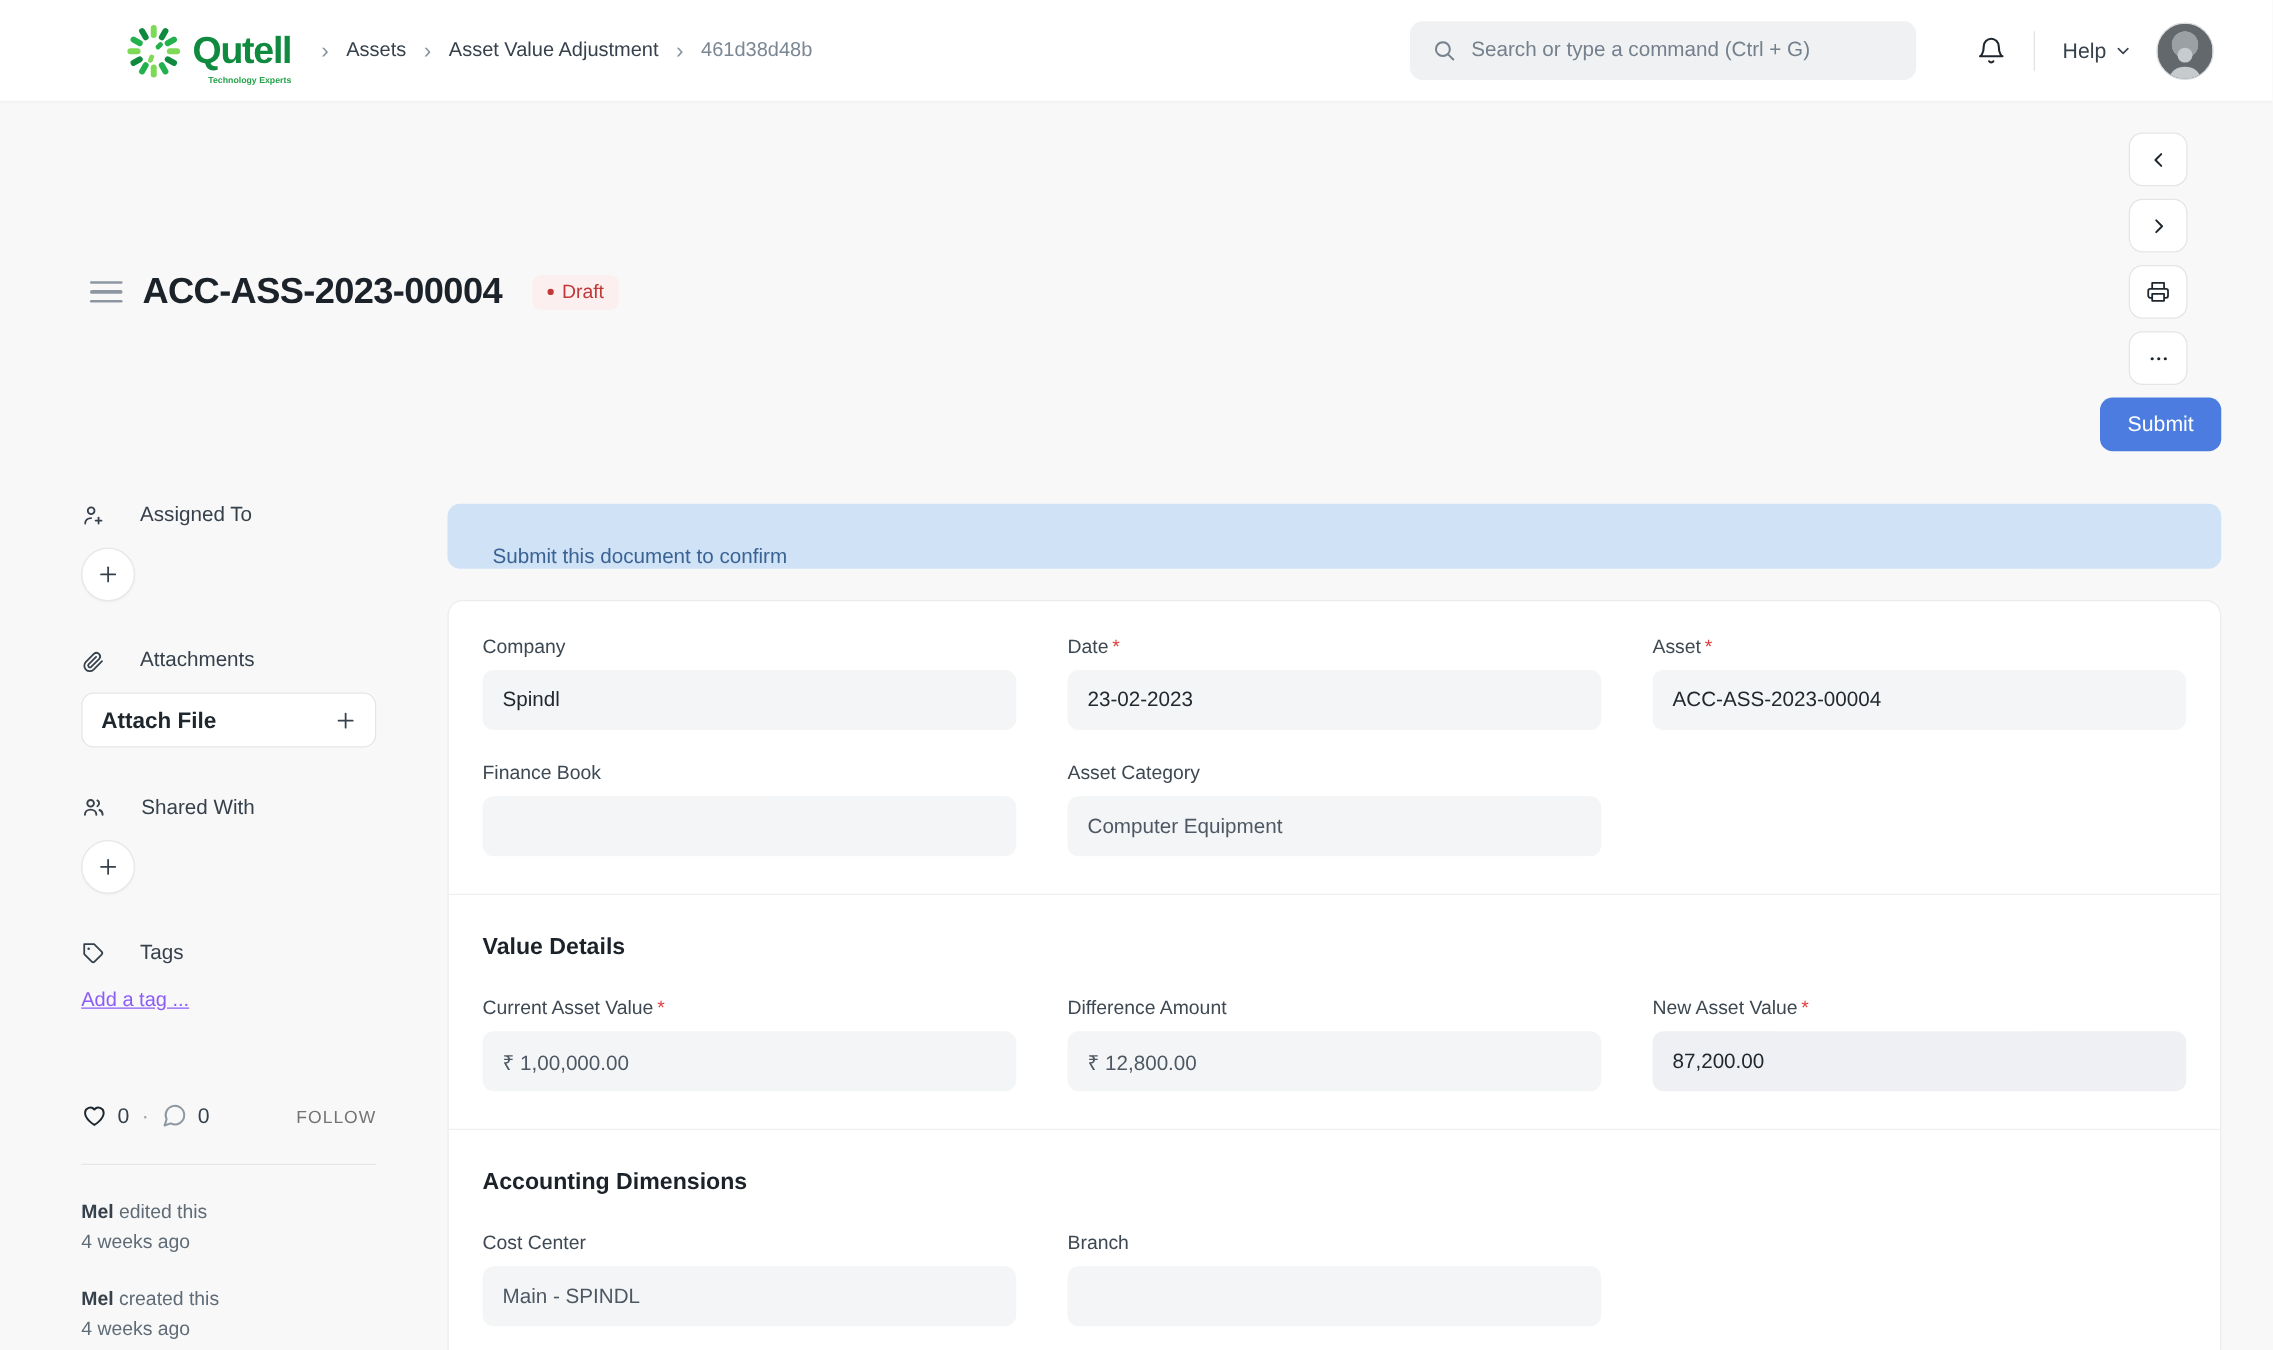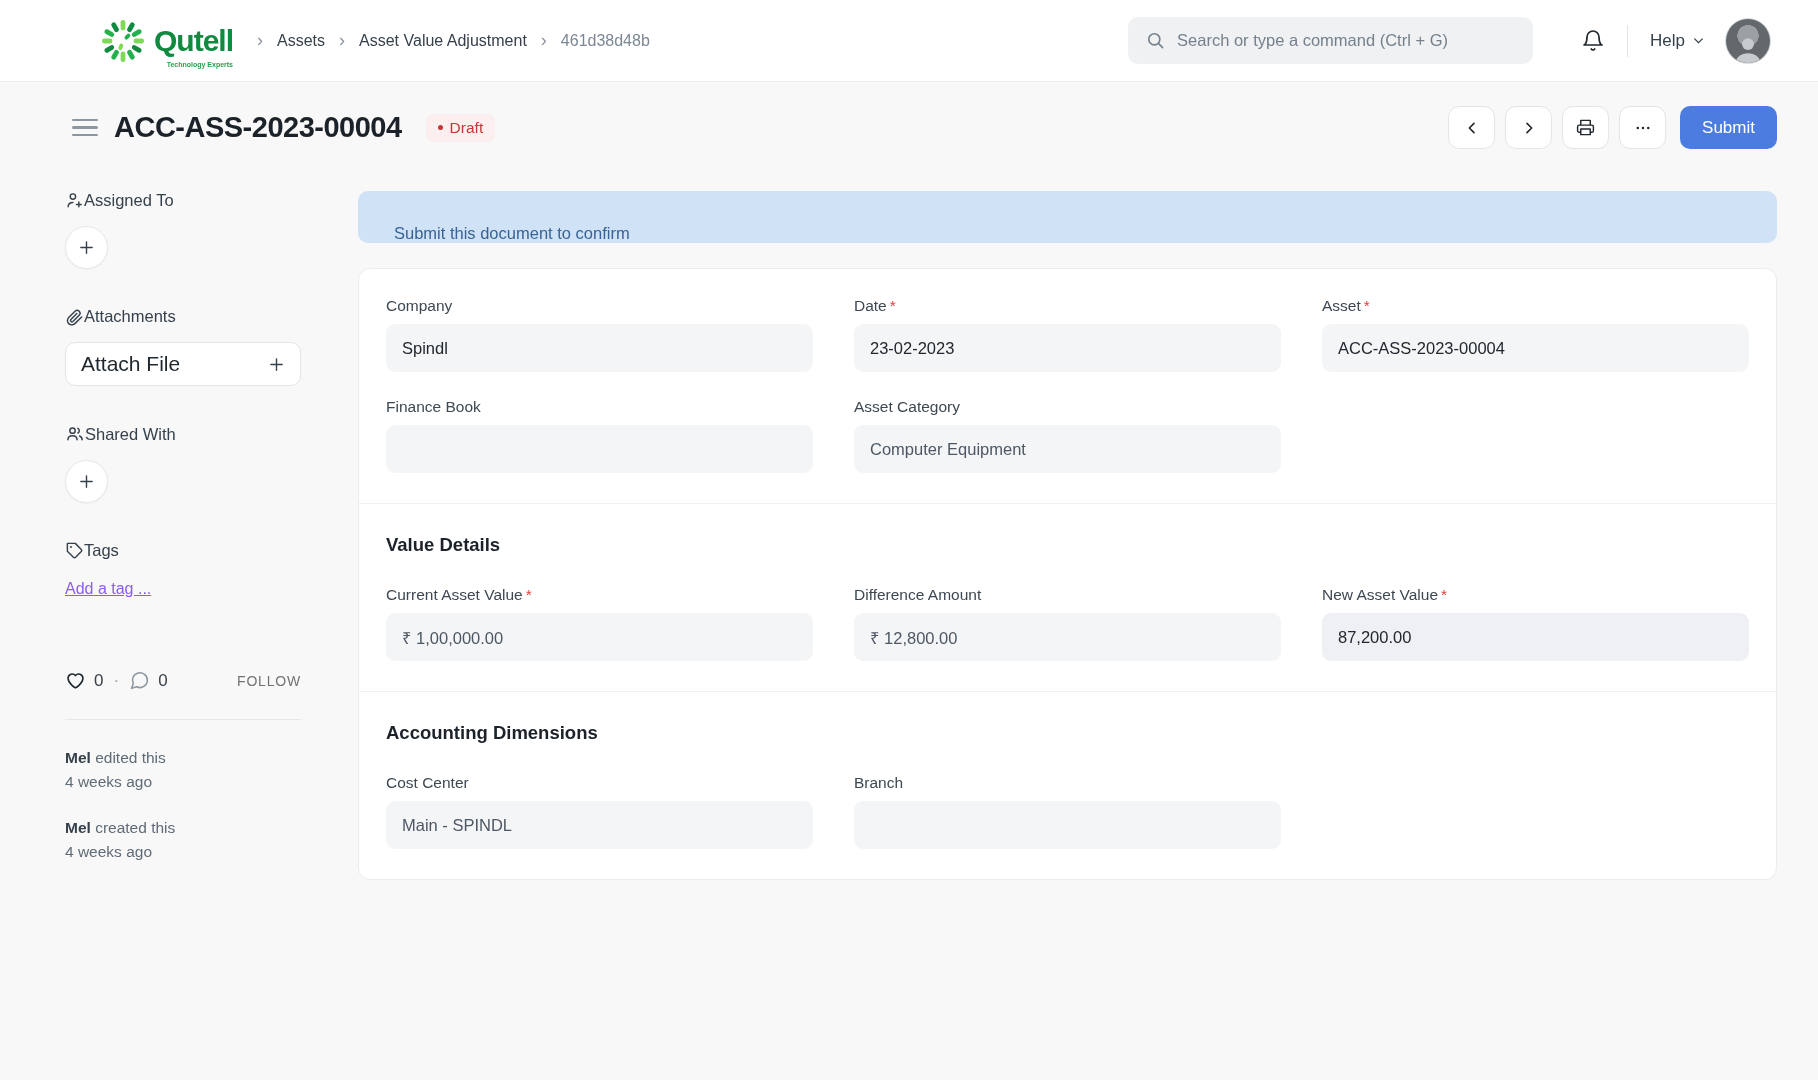--- a/index.html
+++ b/index.html
@@ -30,37 +30,37 @@
 
   
   .page { padding: 24px 41px 0 65px; }
   .title-row { display:flex; align-items:center; margin-left:7px; }
   .menu-toggle { width:34px; height:30px; display:flex; flex-direction:column; justify-content:center; gap:5px; }
   .menu-toggle span { display:block; width:26px; height:2.6px; background:#8d97a1; border-radius:2px; }
   h1.doc-title { font-size:29px; font-weight:800; letter-spacing:-0.5px; color:#1b2229; margin-left:8px; }
   .status-badge { margin-left:24px; background:#fbefef; color:#c13838; font-size:15.5px;
     padding:5px 12px; border-radius:7px; display:flex; align-items:center; gap:7px; }
   .status-dot { width:5px; height:5px; border-radius:50%; background:#c13838; }
-  .title-actions { margin-left:auto; display:flex; align-items:center; gap:10px; }
+  .title-actions { margin-left:auto; display:flex; align-items:center; gap:10px;flex-direction:column; }
   .icon-btn { width:47px; height:43px; background:#fff; border:1px solid #e4e5e7; border-radius:11px;
     display:flex; align-items:center; justify-content:center; cursor:pointer; }
   .submit-btn { height:43px; padding:0 22px; margin-left:4px; background:#4c7ce0; border:none;
     border-radius:10px; color:#fff; font-size:17px; font-family:inherit; cursor:pointer; }
 
   .content { display:flex; margin-top:42px; }
 
   
   .sidebar { width:236px; flex-shrink:0; }
-  .side-head { display:flex; align-items:center; gap:0; color:#36414c; font-size:16.5px; }
+  .side-head { display:flex; align-items:center; gap:28px; color:#36414c; font-size:16.5px; }
   .circle-btn { width:43px; height:43px; border-radius:50%; background:#fff; border:1px solid #e6e7e9;
     display:flex; align-items:center; justify-content:center; margin-top:16px;
     box-shadow:0 1px 2px rgba(0,0,0,.04); cursor:pointer; }
   .attach-btn { width:100%; height:44px; margin-top:16px; background:#fff; border:1px solid #e4e5e7;
     border-radius:10px; display:flex; align-items:center; justify-content:space-between;
-    padding:0 15px; font-size:21px; color:#1f272e; cursor:pointer; } .gap38 { height:38px; }
+    padding:0 15px; font-size:18px; color:#1f272e; cursor:pointer;font-weight:bold; } .gap38 { height:38px; }
   .tags-add { margin-top:20px; font-size:16px; color:#8b5cf6;text-decoration:underline; }
   .likes-row { margin-top:72px; display:flex; align-items:center; font-size:17px; color:#36414c; }
   .likes-row .cnt { margin-left:8px; }
   .likes-row .middot { margin:0 10px; color:#9aa3ac; }
   .follow { margin-left:auto; font-size:14px; letter-spacing:0.8px; color:#737373; }
   .side-hr { border:none; border-top:1px solid #e7e7e7; margin:28px 0 26px; }
   .activity-item { margin-bottom:22px; font-size:15.5px; color:#5f6b76; line-height:1.55; }
   .activity-item b { color:#36414c; }
 
   

